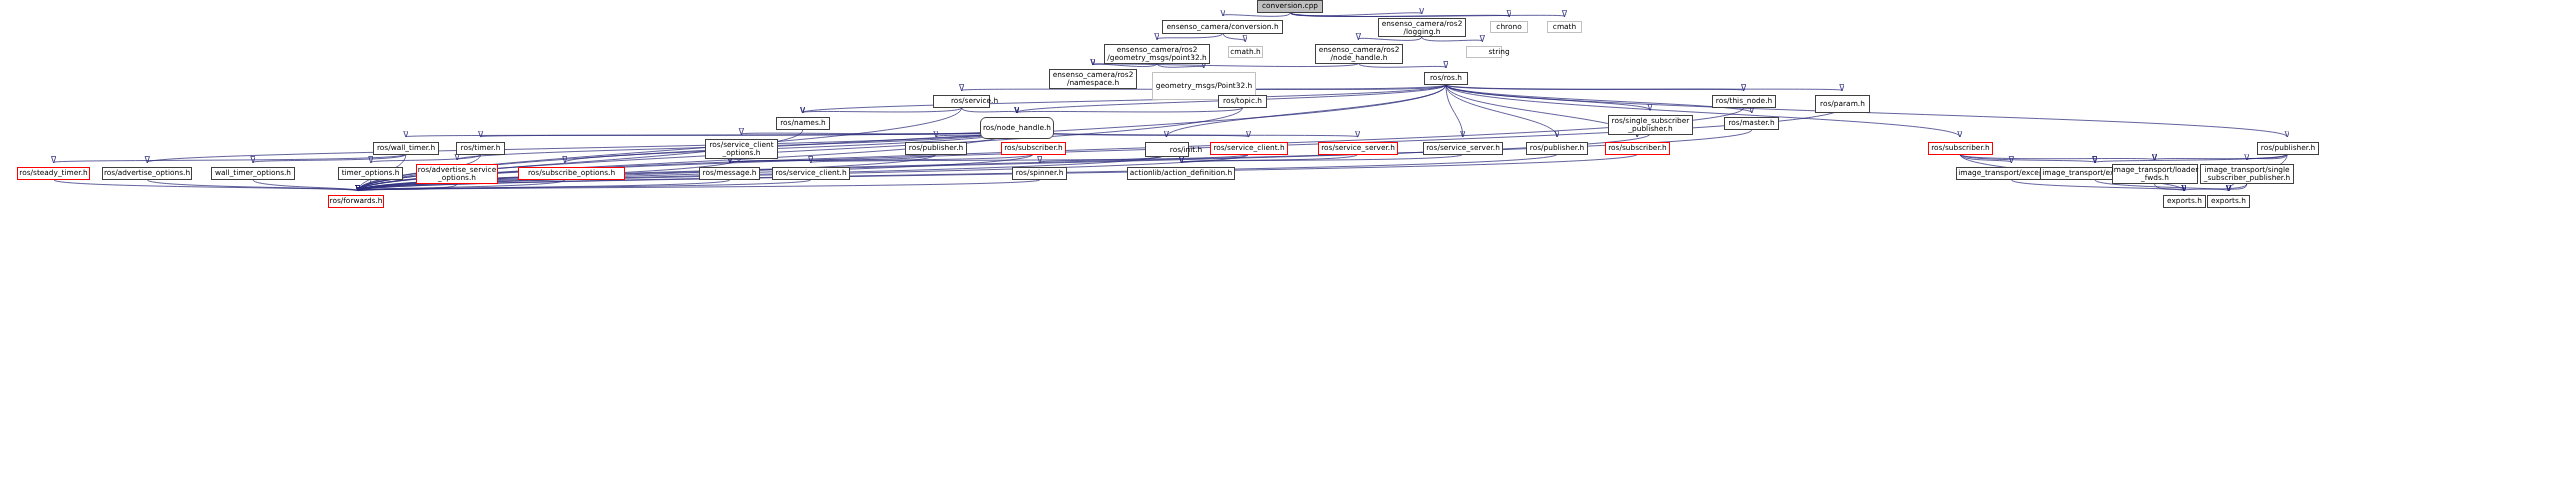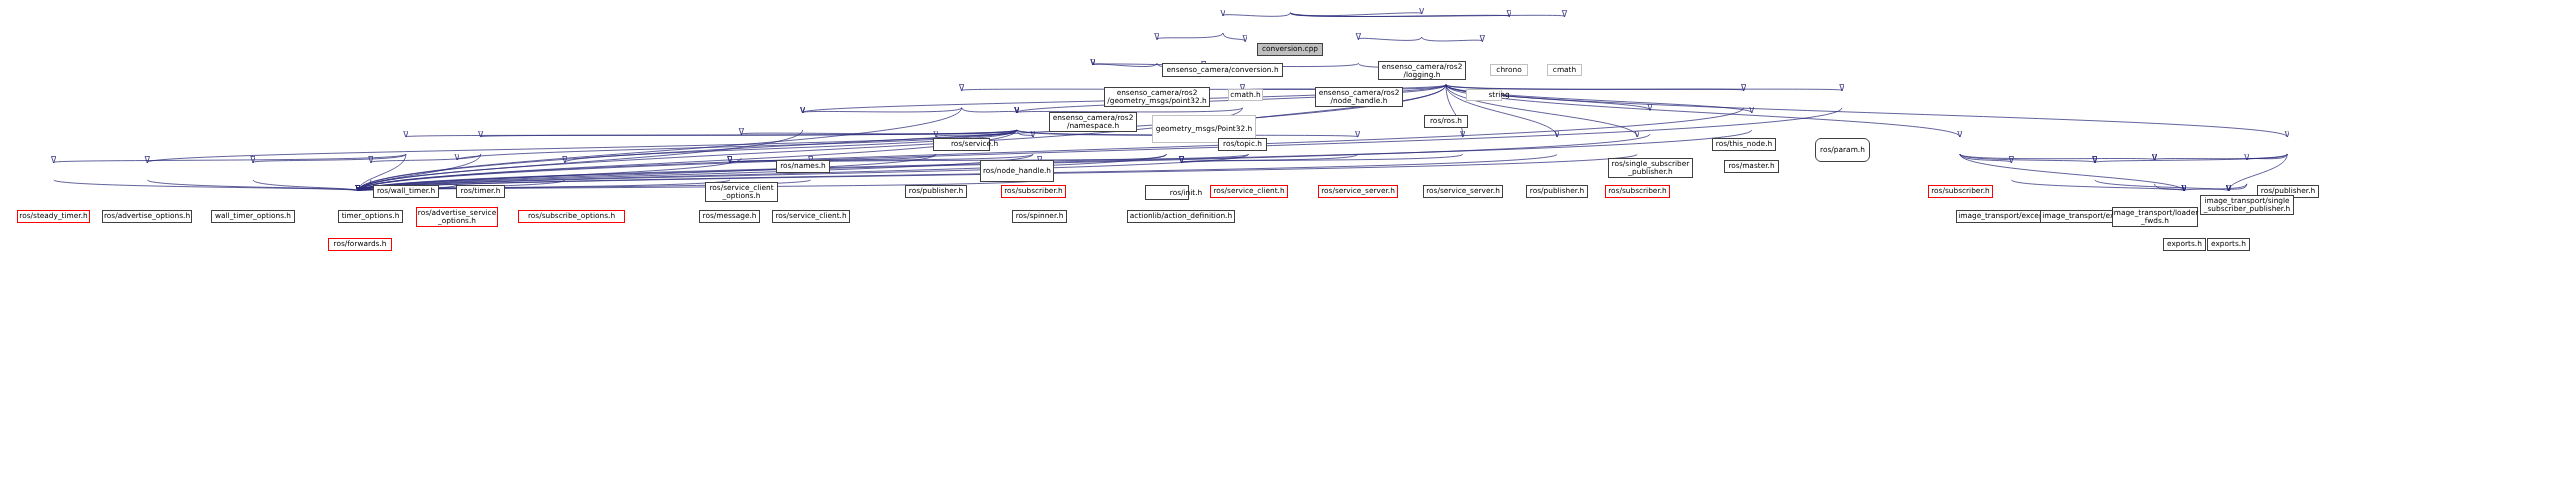--- a/index.html
+++ b/index.html
@@ -1,21 +1,21 @@
 <!DOCTYPE html>
 <html style="font-size:10.8px"><head>
 <meta charset="utf-8">
 <style>
   html,body{margin:0;padding:0;background:#ffffff;}
   #canvas{position:relative;width:2576px;height:487px;background:#ffffff;
           font-family:"DejaVu Sans","Liberation Sans",sans-serif;overflow:hidden;}
   .node{position:absolute;box-sizing:border-box;display:flex;align-items:center;
         justify-content:center;text-align:center;background:#ffffff;
         border:0.7px solid #c0c0c0;color:#000000;font-size:7.4px;line-height:8px;
-        white-space:pre-line;padding:0.7px 2px;z-index:5;margin-top:43px;}
+        white-space:pre-line;padding:0.7px 2px;z-index:5;}
   .node.b{border:0.7px solid #404040;}
   .node.red{border:0.7px solid #ff0000;}
   .node.root{background:#bfbfbf;border:0.7px solid #404040;}
   svg.edges{position:absolute;left:0;top:0;width:2576px;height:487px;z-index:1;}
   svg.edges path,svg.edges line{fill:none;stroke:#2a2a7a;stroke-width:1.1;}
   .ar{fill:#2a2a7a;}
 </style>
 </head>
 <body>
 
@@ -130,23 +130,23 @@
       <div class="node b" style="left: 1315px; top: 44px; width: 88px; height: 19.5px;">ensenso_camera/ros2
 /node_handle.h</div>
       <div class="node" style="left: 1466px; top: 46px; width: 32px; height: 12px; padding-left: 32px;">string</div>
       <div class="node b" style="left: 1049px; top: 69px; width: 88px; height: 19.5px;">ensenso_camera/ros2
 /namespace.h</div>
       <div class="node" style="left: 1152px; top: 72px; width: 104px; height: 28px;">geometry_msgs/Point32.h</div>
       <div class="node b" style="left: 1424px; top: 72px; width: 44px; height: 12.8px;">ros/ros.h</div>
       <div class="node b" style="left: 933px; top: 95px; width: 57px; height: 12.8px; padding-left: 28px;">ros/service.h</div>
       <div class="node b" style="left: 1218px; top: 95px; width: 49px; height: 12.8px;">ros/topic.h</div>
       <div class="node b" style="left: 1712px; top: 95px; width: 64px; height: 12.8px;">ros/this_node.h</div>
-      <div class="node b" style="left: 1815px; top: 95px; width: 55px; height: 24px; border-radius: 6px;">ros/param.h</div>
+      <div class="node b" style="left: 1815px; top: 95px; width: 55px; height: 18px;">ros/param.h</div>
       <div class="node b" style="left: 776px; top: 117px; width: 54px; height: 12.8px;">ros/names.h</div>
-      <div class="node b" style="left: 980px; top: 117px; width: 74px; height: 22px;">ros/node_handle.h</div>
+      <div class="node b" style="left: 980px; top: 117px; width: 74px; height: 22px; border-radius: 6px;">ros/node_handle.h</div>
       <div class="node b" style="left: 1608px; top: 115px; width: 85px; height: 19.5px;">ros/single_subscriber
 _publisher.h</div>
       <div class="node b" style="left: 1724px; top: 117px; width: 55px; height: 12.8px;">ros/master.h</div>
       <div class="node b" style="left: 373px; top: 142px; width: 66px; height: 12.8px;">ros/wall_timer.h</div>
       <div class="node b" style="left: 456px; top: 142px; width: 49px; height: 12.8px;">ros/timer.h</div>
       <div class="node b" style="left: 705px; top: 139px; width: 73px; height: 19.5px;">ros/service_client
 _options.h</div>
       <div class="node b" style="left: 905px; top: 142px; width: 62px; height: 12.8px;">ros/publisher.h</div>
       <div class="node red" style="left: 1001px; top: 142px; width: 65px; height: 12.8px;">ros/subscriber.h</div>
       <div class="node b" style="left: 1145px; top: 142px; width: 42px; height: 15px; padding-left: 40px;">ros/init.h</div>
@@ -165,20 +165,20 @@
 _options.h</div>
       <div class="node red" style="left: 518px; top: 167px; width: 107px; height: 12.8px;">ros/subscribe_options.h</div>
       <div class="node b" style="left: 699px; top: 167px; width: 61px; height: 12.8px;">ros/message.h</div>
       <div class="node b" style="left: 772px; top: 167px; width: 78px; height: 12.8px;">ros/service_client.h</div>
       <div class="node b" style="left: 1012px; top: 167px; width: 55px; height: 12.8px;">ros/spinner.h</div>
       <div class="node b" style="left: 1127px; top: 167px; width: 108px; height: 12.8px;">actionlib/action_definition.h</div>
       <div class="node b" style="left: 1956px; top: 167px; width: 111px; height: 12.8px;">image_transport/exception.h</div>
       <div class="node b" style="left: 2040px; top: 167px; width: 111px; height: 12.8px;">image_transport/exception.h</div>
       <div class="node b" style="left: 2112px; top: 164px; width: 86px; height: 19.5px;">image_transport/loader
 _fwds.h</div>
-      <div class="node b" style="left: 2200px; top: 152px; width: 94px; height: 19.5px;">image_transport/single
+      <div class="node b" style="left: 2200px; top: 164px; width: 94px; height: 19.5px;">image_transport/single
 _subscriber_publisher.h</div>
-      <div class="node red" style="left: 328px; top: 195px; width: 64px; height: 12.8px;">ros/forwards.h</div>
+      <div class="node red" style="left: 328px; top: 195px; width: 56px; height: 12.8px;">ros/forwards.h</div>
       <div class="node b" style="left: 2163px; top: 195px; width: 43px; height: 12.8px;">exports.h</div>
       <div class="node b" style="left: 2207px; top: 195px; width: 43px; height: 12.8px;">exports.h</div>
     </div>
 </div>
 
 
 </body></html>

